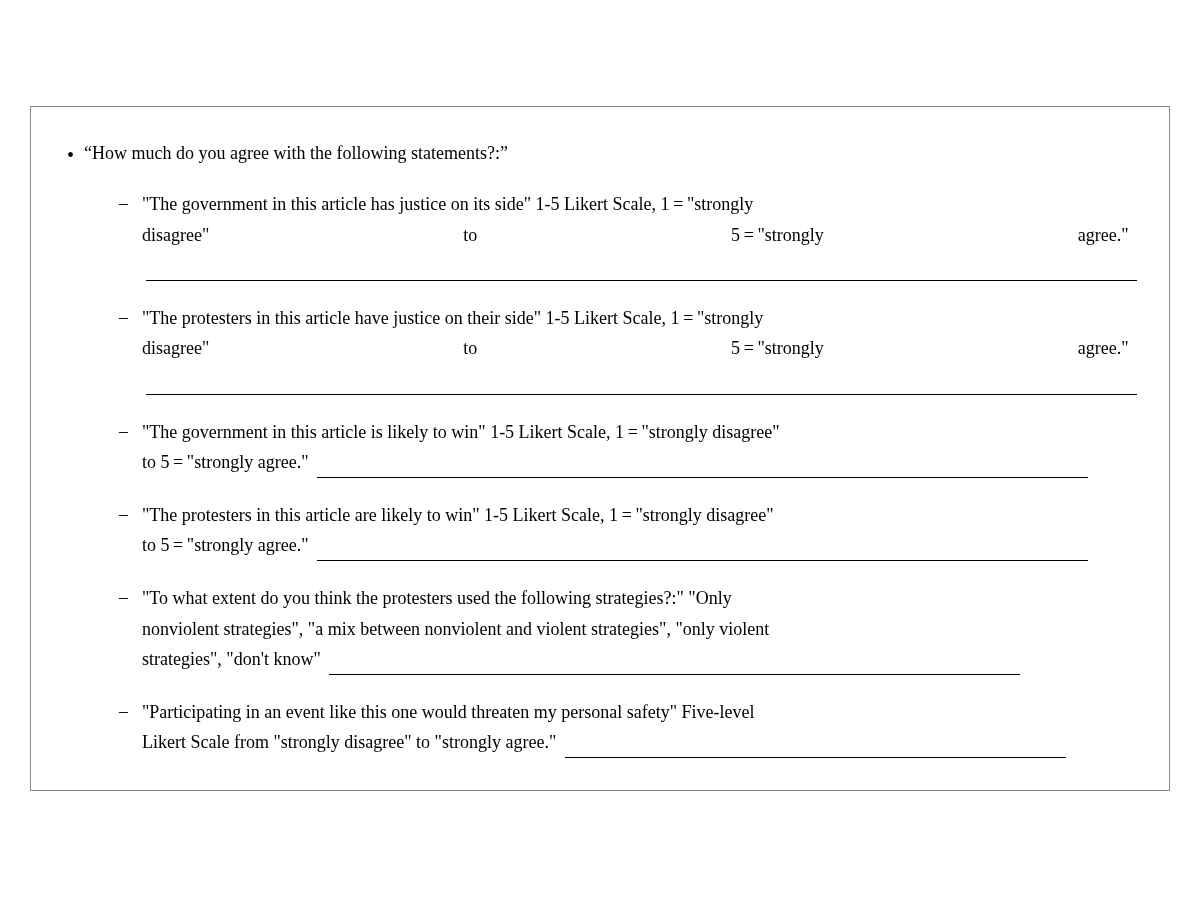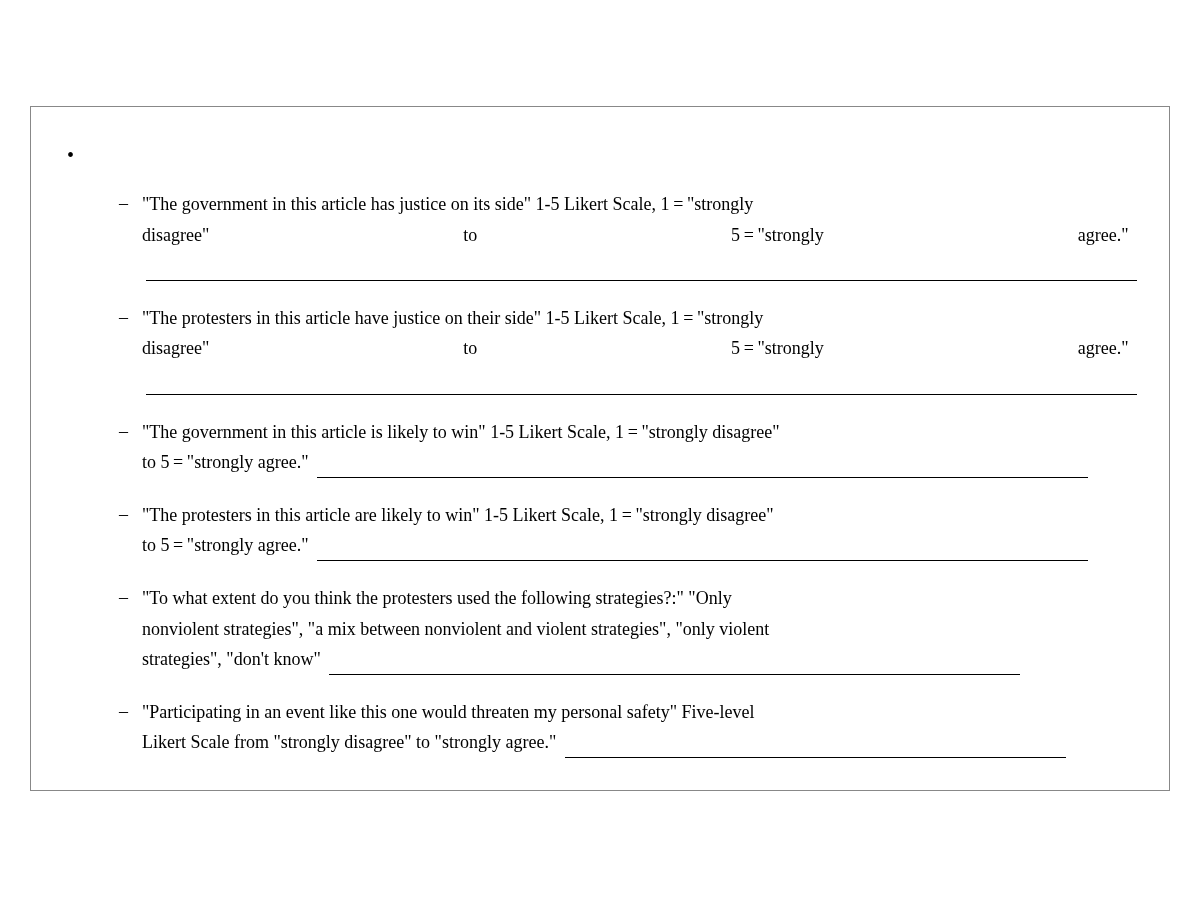--- a/index.html
+++ b/index.html
@@ -94,20 +94,21 @@
     }
   </style>
 </head>
 <body>
 
 <div class="container">
   <div class="bullet-section">
 
     <div class="bullet-item">
       <span class="bullet-dot">•</span>
+      <span class="bullet-text">“How much do you agree with the following statements?:”</span>
     </div>
 
     <div class="sub-items">
 
       <div class="sub-item">
         <span class="dash">–</span>
         <div class="sub-text">
           <span>"The government in this article has justice on its side" 1-5 Likert Scale, 1 = "strongly</span><br>
           <span>disagree" to 5 = "strongly agree."&nbsp;</span><span class="underline-line"></span>
         </div>

